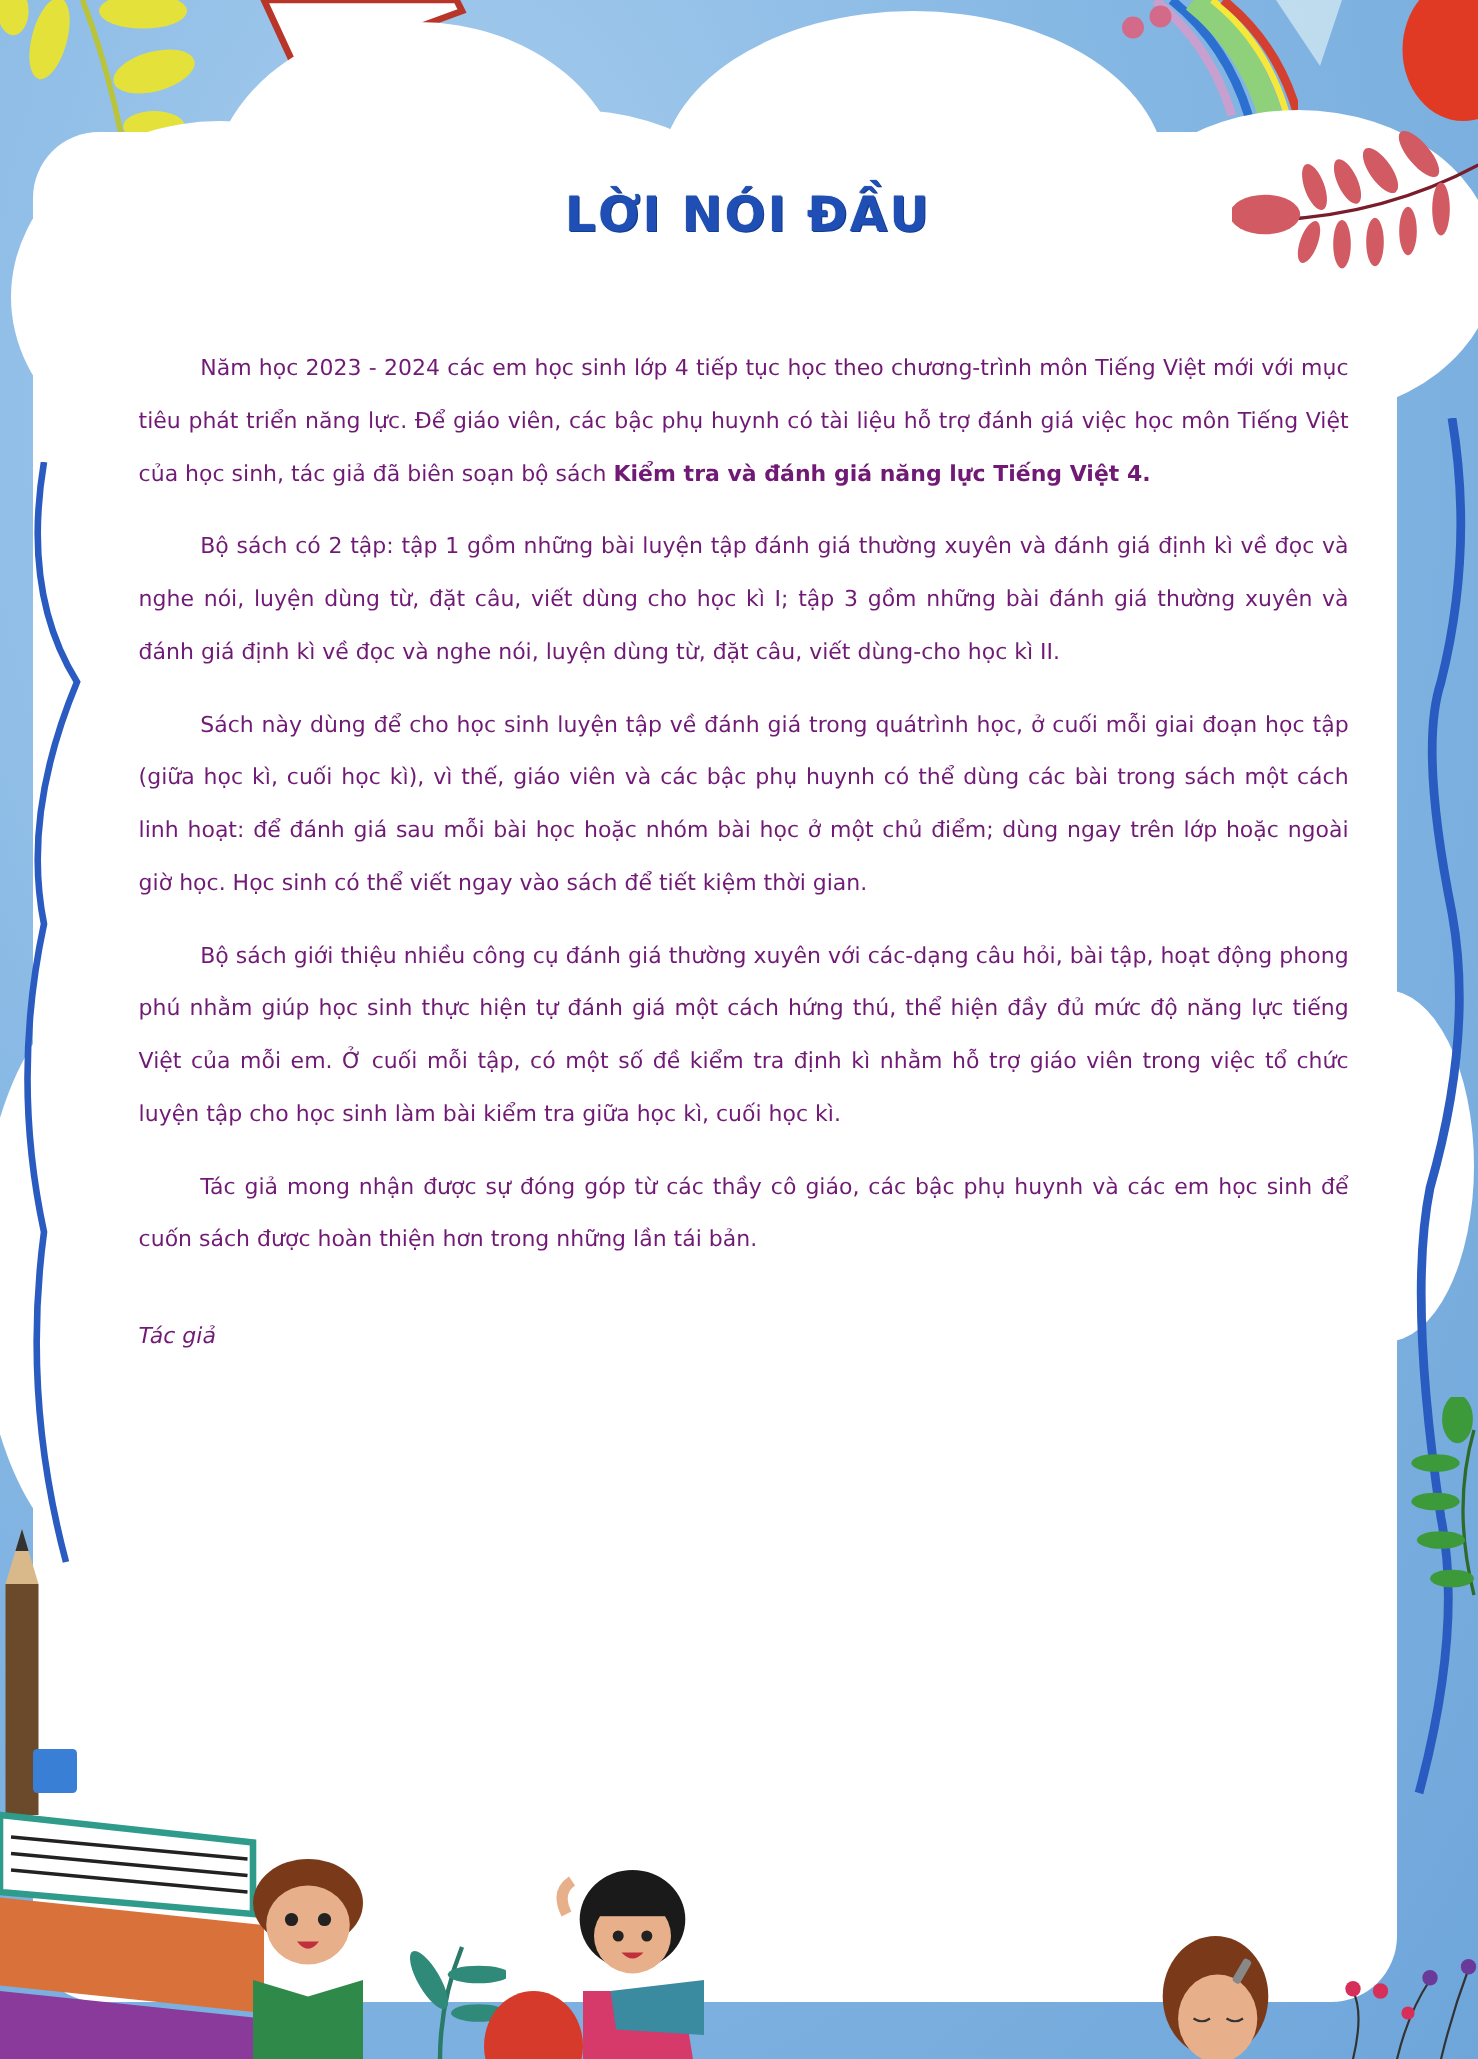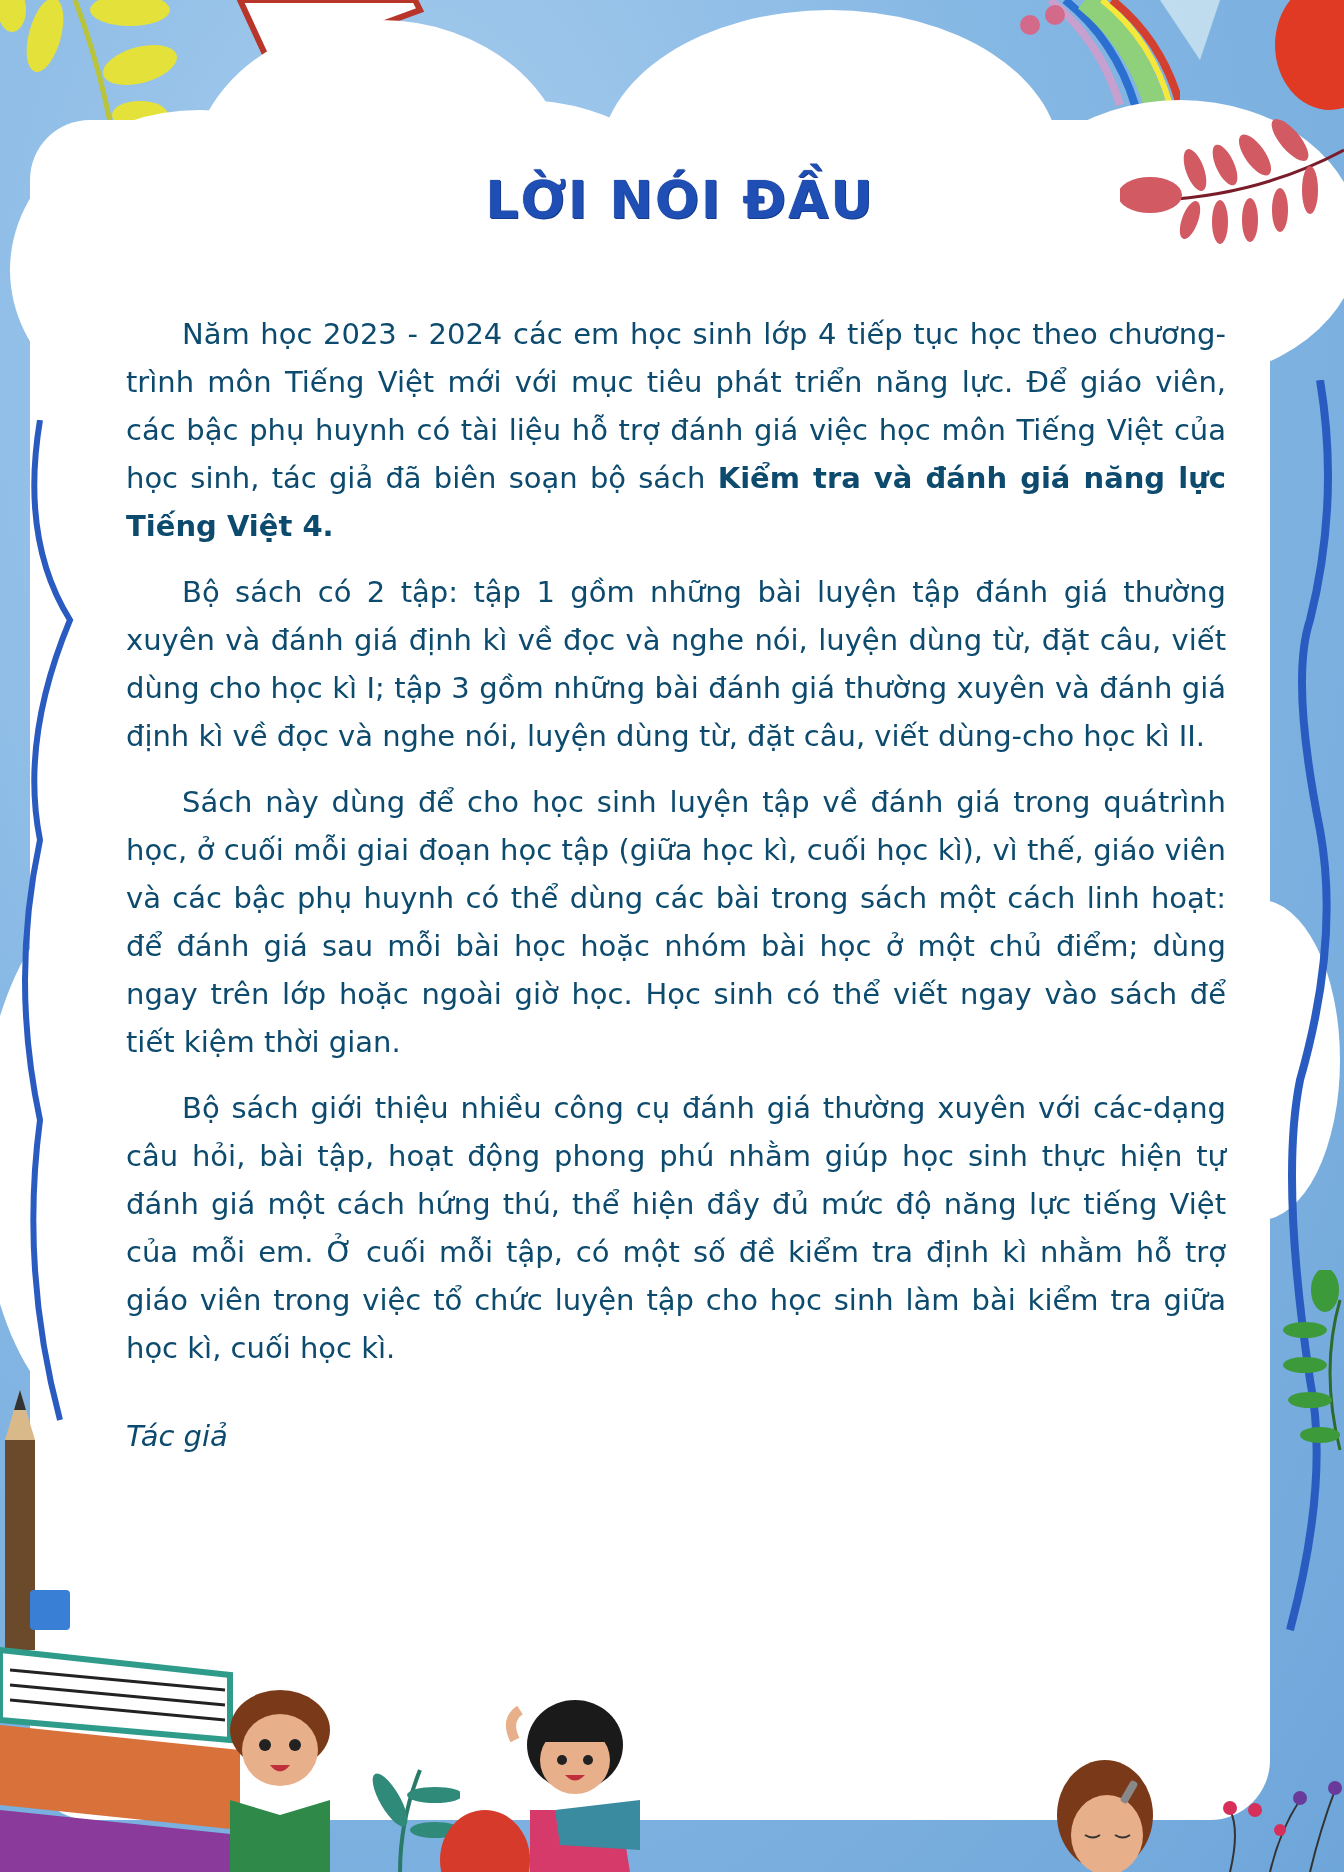--- a/index.html
+++ b/index.html
@@ -16,28 +16,28 @@
       position:absolute; left:30px; top:120px; width:1240px; height:1700px;
       background:#ffffff;
       border-radius:60px;
     }
     .bump { position:absolute; background:#ffffff; border-radius:50%; }
     .deco { position:absolute; }
     .title {
       position:absolute; left:16px; right:0; top:170px; text-align:center;
       color:#1f4fb4;
       font-family:"DejaVu Sans", sans-serif;
-      font-weight:900; font-size:52px; letter-spacing:2px;
+      font-weight:900; font-size:44px; letter-spacing:2px;
       text-shadow: 0 0 1px #163c8c, 1px 1px 0 #163c8c;
     }
     .content {
       position:absolute; left:126px; width:1100px; top:310px;
-      color:#0c4a6e;
+      color:#701a75;
       font-family:"DejaVu Sans", sans-serif;
-      font-size:29px; line-height:48px;
+      font-size:20px; line-height:48px;
       text-align:justify;
     }
     .content p { margin:0 0 18px 0; text-indent:56px; }
     .content p.author { text-indent:0; font-style:italic; margin-top:40px; }
     .bold { font-weight:bold; }
   </style>
 </head>
 <body>
 
 <div class="sky"></div>
@@ -171,14 +171,15 @@
   <circle cx="70" cy="60" r="6" fill="#d6305a"></circle>
 </svg>
 
 <div class="title">LỜI NÓI ĐẦU</div>
 
 <div class="content">
   <p><span>Năm học 2023 - 2024 các em học sinh lớp 4 tiếp tục học theo chương-trình môn Tiếng Việt mới với mục tiêu phát triển năng lực. Để giáo viên, các bậc phụ huynh có tài liệu hỗ trợ đánh giá việc học môn Tiếng Việt của học sinh, tác giả đã biên soạn bộ sách </span><span class="bold">Kiểm tra và đánh giá năng lực Tiếng Việt 4.</span></p>
   <p>Bộ sách có 2 tập: tập 1 gồm những bài luyện tập đánh giá thường xuyên và đánh giá định kì về đọc và nghe nói, luyện dùng từ, đặt câu, viết dùng cho học kì I; tập 3 gồm những bài đánh giá thường xuyên và đánh giá định kì về đọc và nghe nói, luyện dùng từ, đặt câu, viết dùng-cho học kì II.</p>
   <p>Sách này dùng để cho học sinh luyện tập về đánh giá trong quátrình học, ở cuối mỗi giai đoạn học tập (giữa học kì, cuối học kì), vì thế, giáo viên và các bậc phụ huynh có thể dùng các bài trong sách một cách linh hoạt: để đánh giá sau mỗi bài học hoặc nhóm bài học ở một chủ điểm; dùng ngay trên lớp hoặc ngoài giờ học. Học sinh có thể viết ngay vào sách để tiết kiệm thời gian.</p>
   <p>Bộ sách giới thiệu nhiều công cụ đánh giá thường xuyên với các-dạng câu hỏi, bài tập, hoạt động phong phú nhằm giúp học sinh thực hiện tự đánh giá một cách hứng thú, thể hiện đầy đủ mức độ năng lực tiếng Việt của mỗi em. Ở cuối mỗi tập, có một số đề kiểm tra định kì nhằm hỗ trợ giáo viên trong việc tổ chức luyện tập cho học sinh làm bài kiểm tra giữa học kì, cuối học kì.</p>
+  <p>Tác giả mong nhận được sự đóng góp từ các thầy cô giáo, các bậc phụ huynh và các em học sinh để cuốn sách được hoàn thiện hơn trong những lần tái bản.</p>
   <p class="author">Tác giả</p>
 </div>
 
 </body></html>

